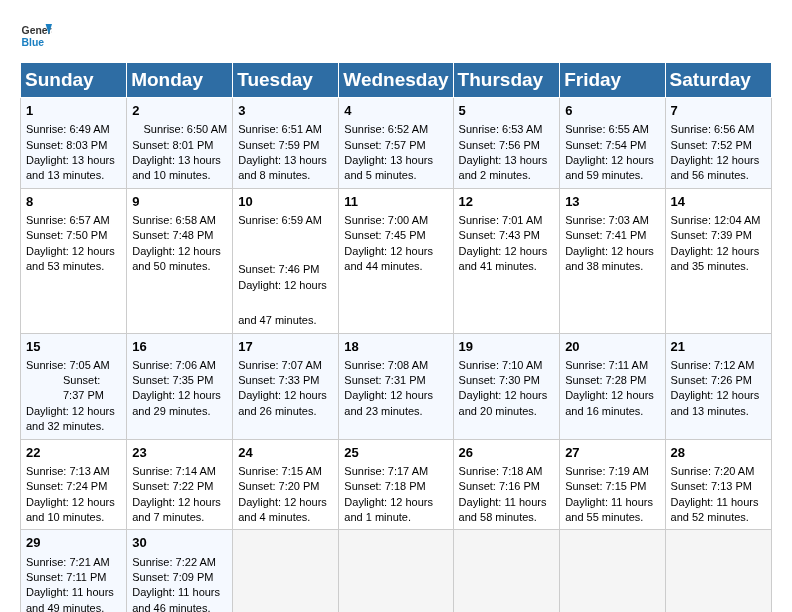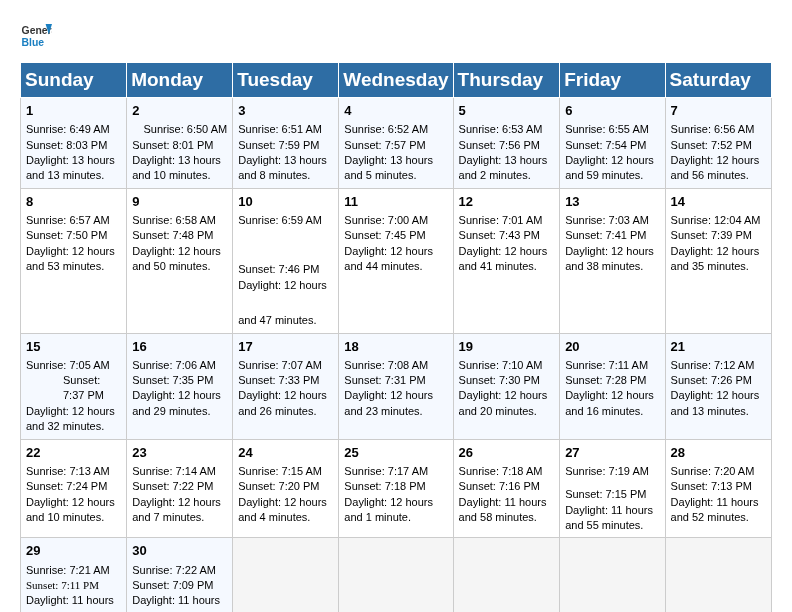--- a/index.html
+++ b/index.html
@@ -291,37 +291,37 @@
         <td>
           <span class="day-num">26</span>
           <span style="display: block;">Sunrise: 7:18 AM</span>
           <span style="display: block;">Sunset: 7:16 PM</span>
           <span style="display: block;">Daylight: 11 hours</span>
           <span style="display: block;">and 58 minutes.</span>
         </td>
         <td>
           <span class="day-num">27</span>
           <span style="display: block;">Sunrise: 7:19 AM</span>
-          <span style="display: block; margin-top: 8px;">Sunset: 7:15 PM</span>
+          <span style="display: block;">Sunset: 7:15 PM</span>
           <span style="display: block;">Daylight: 11 hours</span>
           <span style="display: block;">and 55 minutes.</span>
         </td>
         <td>
           <span class="day-num">28</span>
           <span style="display: block;">Sunrise: 7:20 AM</span>
           <span style="display: block;">Sunset: 7:13 PM</span>
           <span style="display: block;">Daylight: 11 hours</span>
           <span style="display: block;">and 52 minutes.</span>
         </td>
       </tr>
       <tr>
         <td>
           <span class="day-num">29</span>
           <span style="display: block;">Sunrise: 7:21 AM</span>
-          <span style="display: block; font-family: Liberation Serif, serif;">Sunset: 7:11 PM</span>
+          <span style="display: block;">Sunset: 7:11 PM</span>
           <span style="display: block;">Daylight: 11 hours</span>
           <span style="display: block;">and 49 minutes.</span>
         </td>
         <td>
           <span class="day-num">30</span>
           <span style="display: block;">Sunrise: 7:22 AM</span>
           <span style="display: block;">Sunset: 7:09 PM</span>
           <span style="display: block;">Daylight: 11 hours</span>
           <span style="display: block;">and 46 minutes.</span>
         </td>

